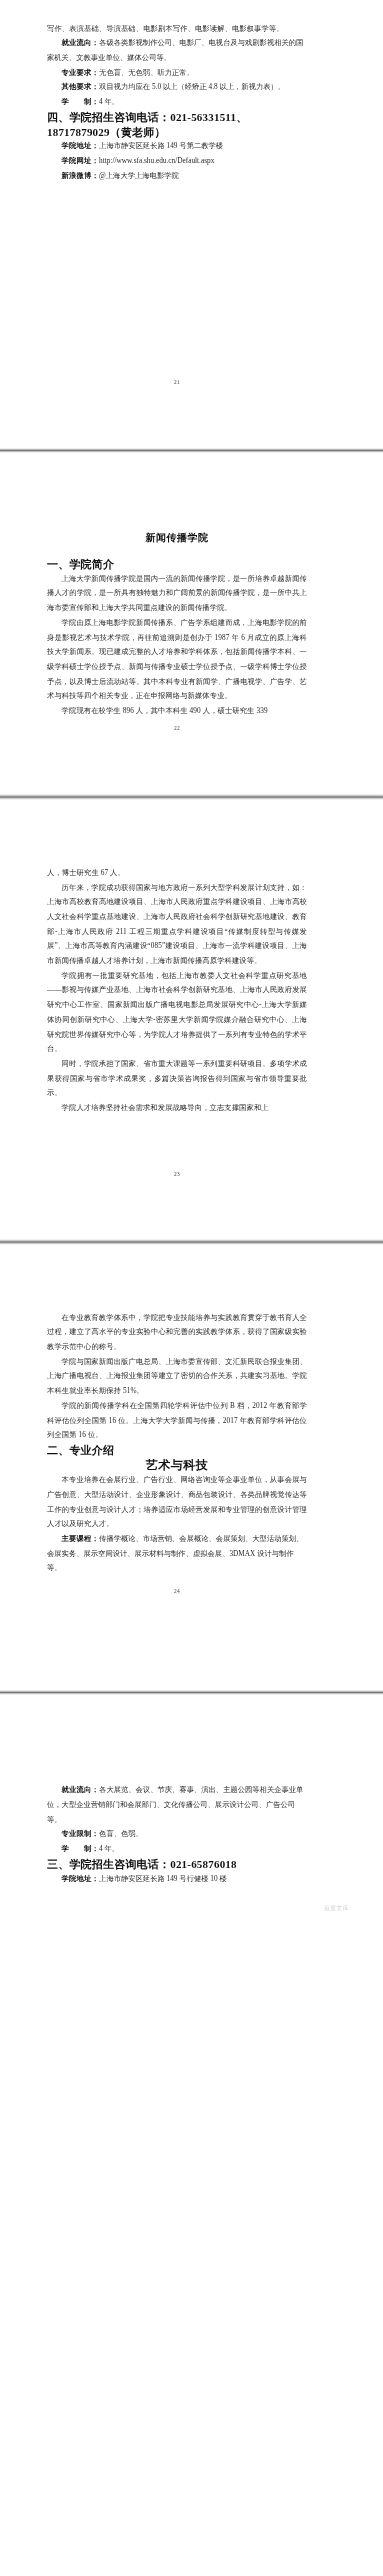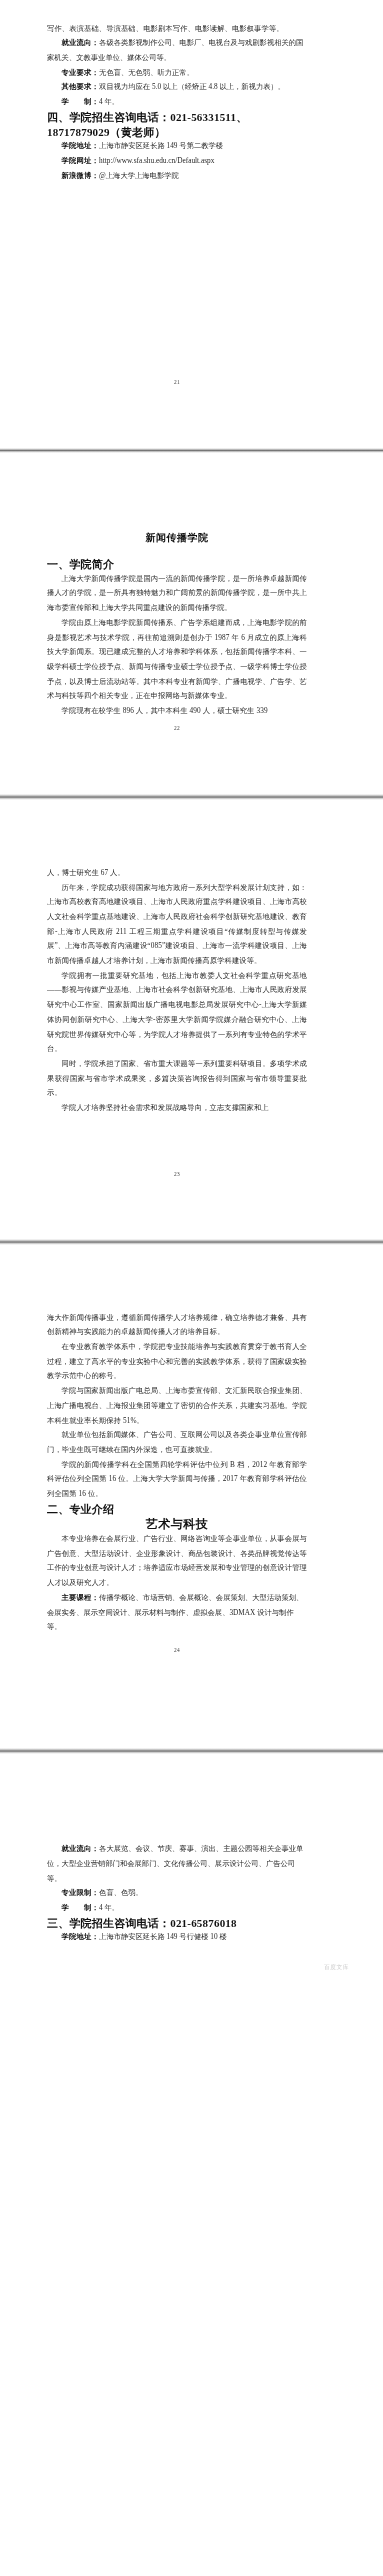--- a/index.html
+++ b/index.html
@@ -191,24 +191,22 @@
     <div style="height:54px"></div>
     <p class="pagenum">23</p>
     <div style="height:61px"></div>
   </section>
 
   <div class="page-sep"></div>
 
   <section class="page">
     <div style="height:66px"></div>
     <div class="page-inner">
-      <p class="para">海大作新闻传播事业，遵循新闻传播学人才培养规律，确立培养德才兼备、具有创新精神与实践能力的卓越新闻传播人才的培养目标。</p>
       <p class="para indent">在专业教育教学体系中，学院把专业技能培养与实践教育贯穿于教书育人全过程，建立了高水平的专业实验中心和完善的实践教学体系，获得了国家级实验教学示范中心的称号。</p>
       <p class="para indent">学院与国家新闻出版广电总局、上海市委宣传部、文汇新民联合报业集团、上海广播电视台、上海报业集团等建立了密切的合作关系，共建实习基地。学院本科生就业率长期保持 51%。</p>
-      <p class="para indent">就业单位包括新闻媒体、广告公司、互联网公司以及各类企事业单位宣传部门，毕业生既可继续在国内外深造，也可直接就业。</p>
       <p class="para indent">学院的新闻传播学科在全国第四轮学科评估中位列 B 档，2012 年教育部学科评估位列全国第 16 位。上海大学大学新闻与传播，2017 年教育部学科评估位列全国第 16 位。</p>
 
       <p class="sec-head">二、专业介绍</p>
 
       <p class="doc-title" style="font-size:12px;line-height:15.5px">艺术与科技</p>
 
       <p class="para indent">本专业培养在会展行业、广告行业、网络咨询业等企事业单位，从事会展与广告创意、大型活动设计、企业形象设计、商品包装设计、各类品牌视觉传达等工作的专业创意与设计人才；培养适应市场经营发展和专业管理的创意设计管理人才以及研究人才。</p>
 
       <p class="field-line">
         <span class="lbl">主要课程：</span><span>传播学概论、市场营销、会展概论、会展策划、大型活动策划、会展实务、展示空间设计、展示材料与制作、虚拟会展、3DMAX 设计与制作等。</span>

